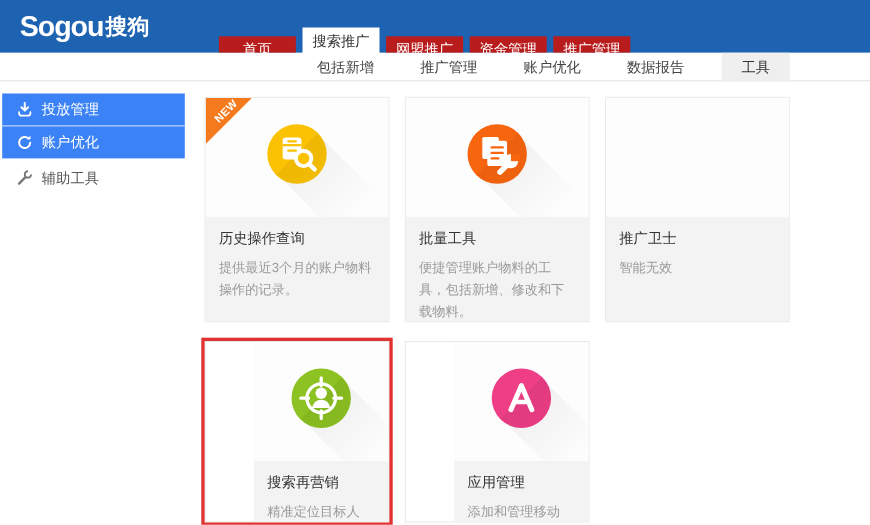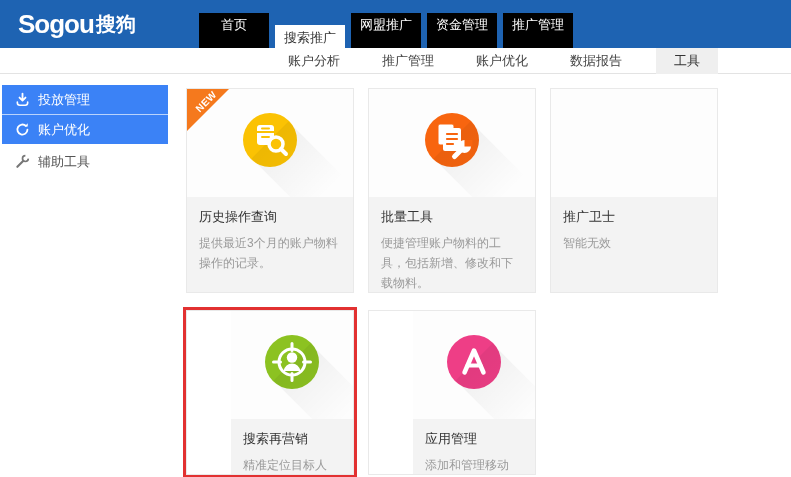--- a/index.html
+++ b/index.html
@@ -8,22 +8,22 @@
     background:#ffffff;
     font-family:"Liberation Sans","DejaVu Sans",sans-serif;
     -webkit-font-smoothing:antialiased;
   }
   
   .topbar{position:absolute;left:0;top:0;width:791px;height:48px;background:#1E63B2;}
   .logo{position:absolute;left:18px;top:9px;color:#fff;cursor:pointer;white-space:nowrap;}
   .logo-en{font-size:26px;font-weight:bold;letter-spacing:-1px;font-family:"Liberation Sans",sans-serif;}
   .logo-cn{font-size:20px;font-weight:bold;margin-left:2px;vertical-align:2px;}
   .tabs{position:absolute;left:199px;bottom:0;display:flex;gap:6px;align-items:flex-end;}
-  .tab{width:70px;height:35px;line-height:23px;text-align:center;font-size:13px;color:#fff;
-       background:#000000;cursor:pointer;}
+  .tab{width:70px;height:15px;line-height:23px;text-align:center;font-size:13px;color:#fff;
+       background:#b91c1c;cursor:pointer;}
   .tab.active{background:#fff;color:#333;height:30px;line-height:25px;margin-bottom:-7px;position:relative;z-index:5;}
   
   .subnav{position:absolute;left:0;top:48px;width:791px;height:26px;background:#fff;
           border-bottom:1px solid #E3E3E3;display:flex;padding-left:280px;box-sizing:border-box;}
   .subnav-item{height:26px;line-height:26px;font-size:13px;color:#444;padding:0 8px;margin-right:26px;cursor:pointer;white-space:nowrap;}
   .subnav-item.active{background:#EFEFEF;padding:0 18px;margin-right:0;position:relative;color:#333;}
   
   .sidebar{position:absolute;left:2px;top:85px;width:166px;}
   .side-item{height:29px;display:flex;align-items:center;padding-left:13px;font-size:13px;cursor:pointer;}
   .side-item.hl{background:#3b82f6;color:#fff;}
@@ -69,21 +69,21 @@
     <nav class="tabs">
       <div class="tab">首页</div>
       <div class="tab active">搜索推广</div>
       <div class="tab">网盟推广</div>
       <div class="tab">资金管理</div>
       <div class="tab">推广管理</div>
     </nav>
   </header>
 
   <div class="subnav">
-    <div class="subnav-item">账户分析</div>
+    <div class="subnav-item">包括新增</div>
     <div class="subnav-item">推广管理</div>
     <div class="subnav-item">账户优化</div>
     <div class="subnav-item">数据报告</div>
     <div class="subnav-item active">
       <span>工具</span>
       
     </div>
   </div>
 
   <aside class="sidebar">

